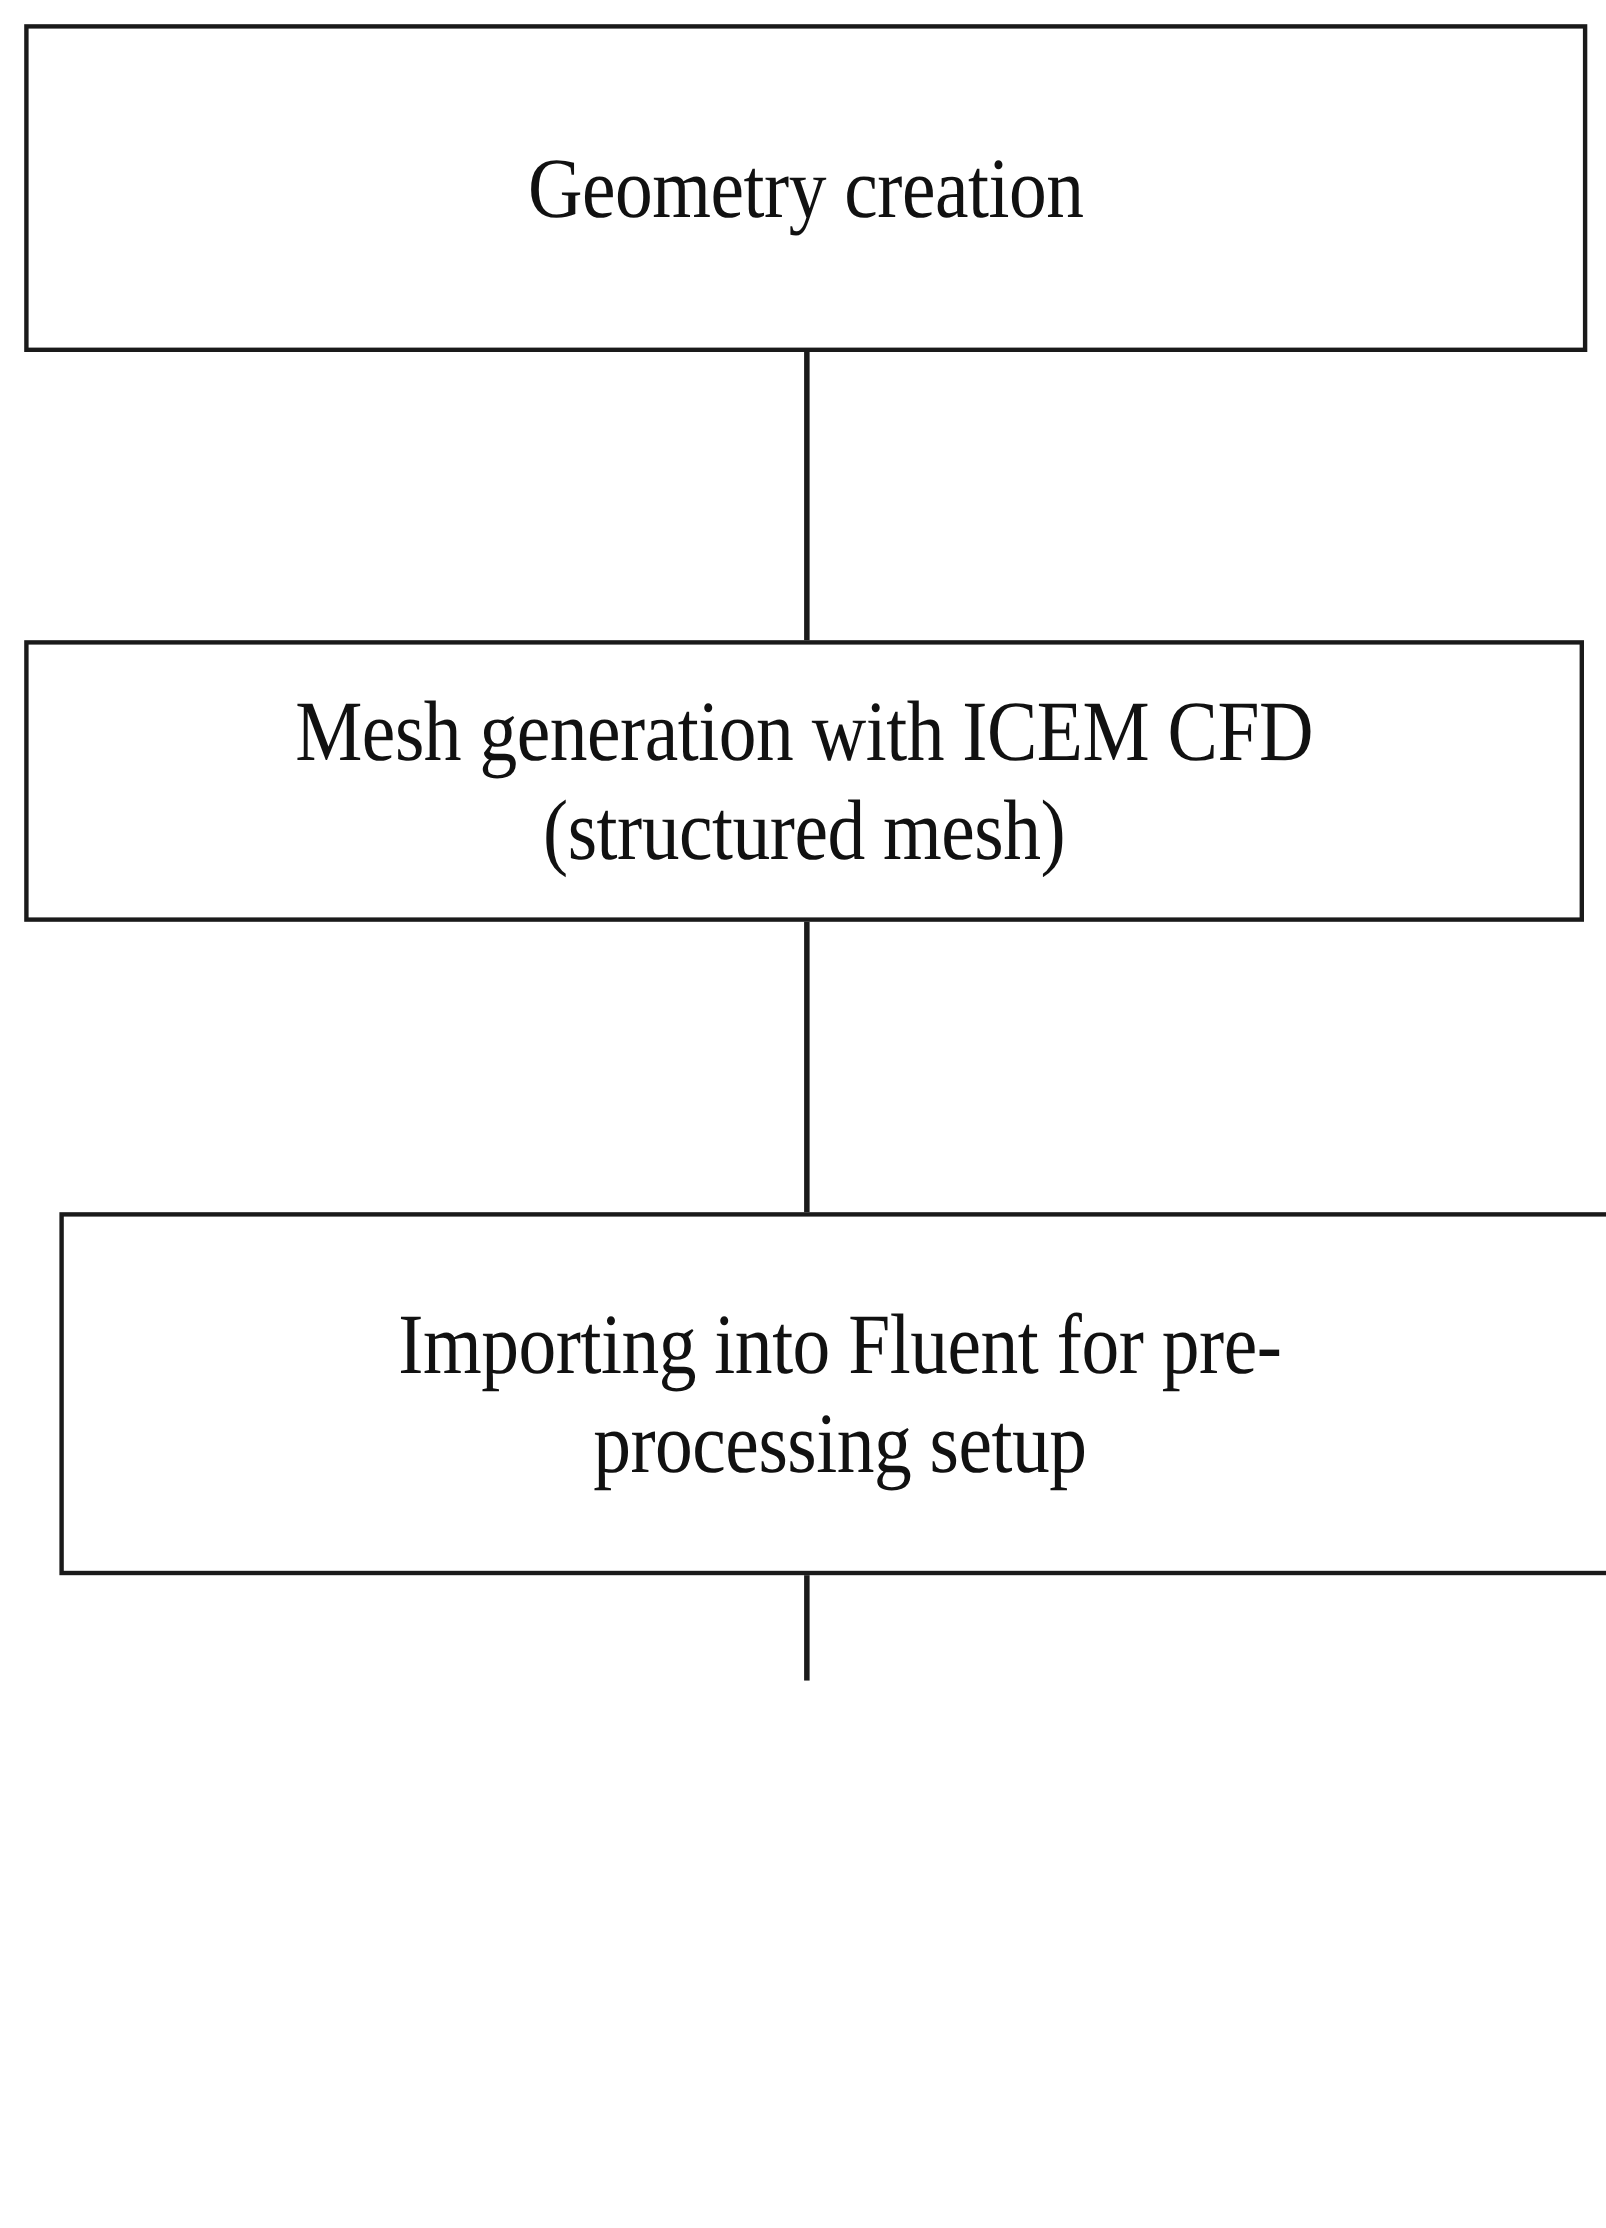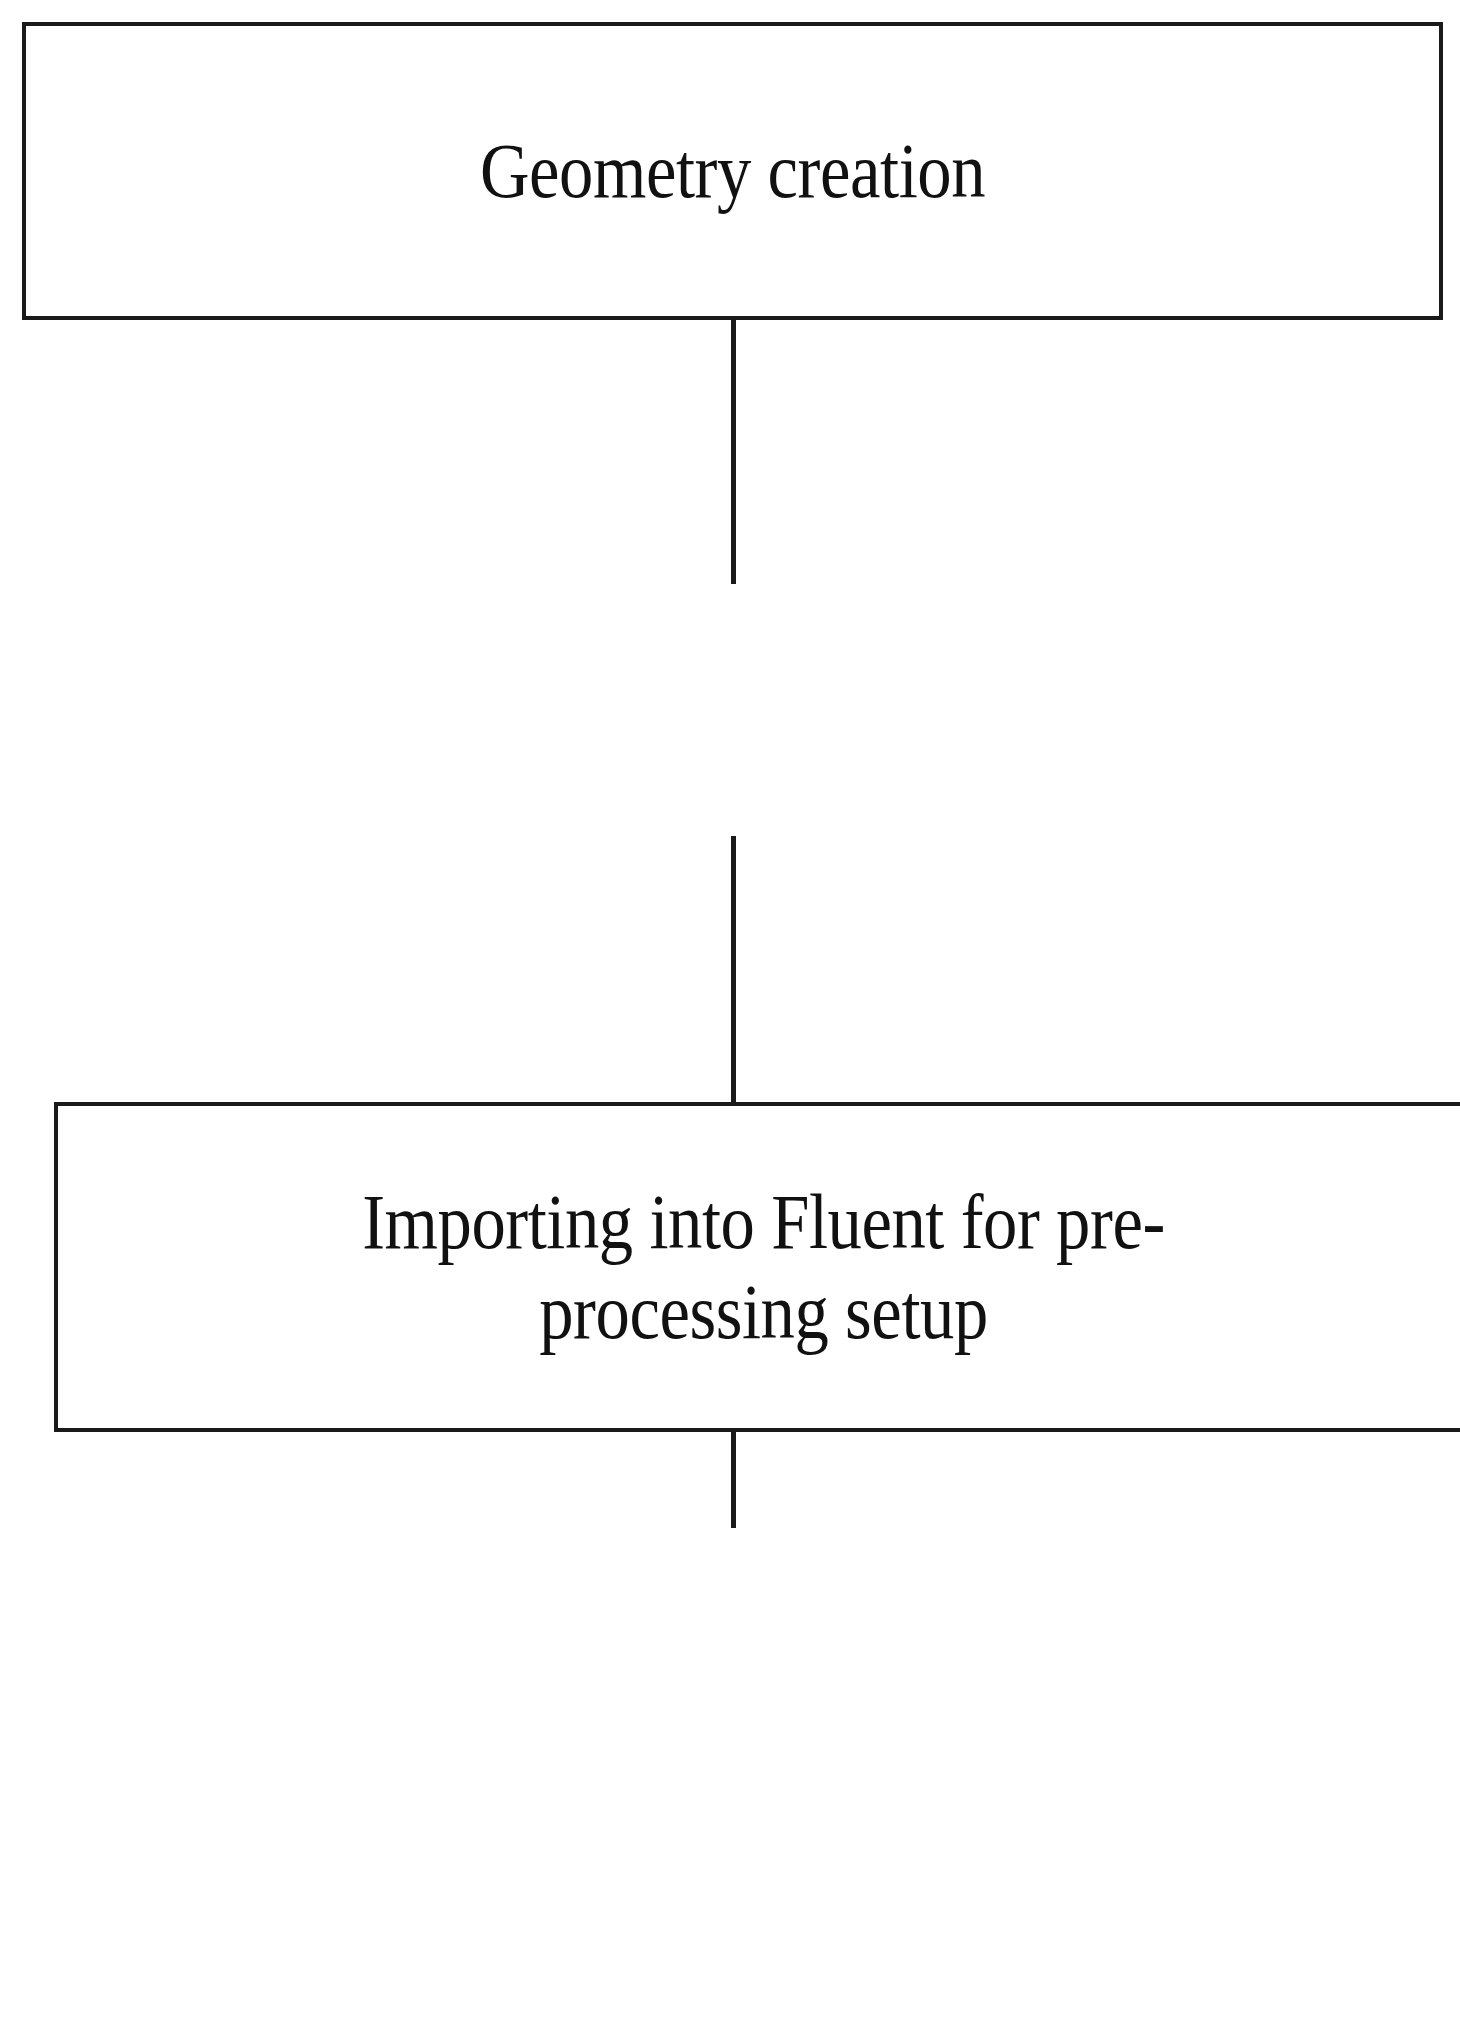--- a/index.html
+++ b/index.html
@@ -58,20 +58,24 @@
   <div class="flow-connector" style="left:731px; top:318px; height:266px;"></div>
 
   <div class="flow-connector" style="left:731px; top:836px; height:268px;"></div>
 
   <div class="flow-connector" style="left:731px; top:1430px; height:270px;"></div>
 
   <div class="flow-box" style="left:22px; top:22px; width:1421px; height:298px;">
     <span class="flow-box-label">Geometry creation</span>
   </div>
 
+  <div class="flow-box" style="left:22px; top:582px; width:1418px; height:256px;">
+    <span class="flow-box-label">Mesh generation with ICEM CFD
+(structured mesh)</span>
+  </div>
 
   <div class="flow-box" style="left:22px; top:1102px; width:1419px; height:330px;margin-left:32px;">
     <span class="flow-box-label">Importing into Fluent for pre-
 processing setup</span>
   </div>
 
 
 </div>
 
 </body></html>

